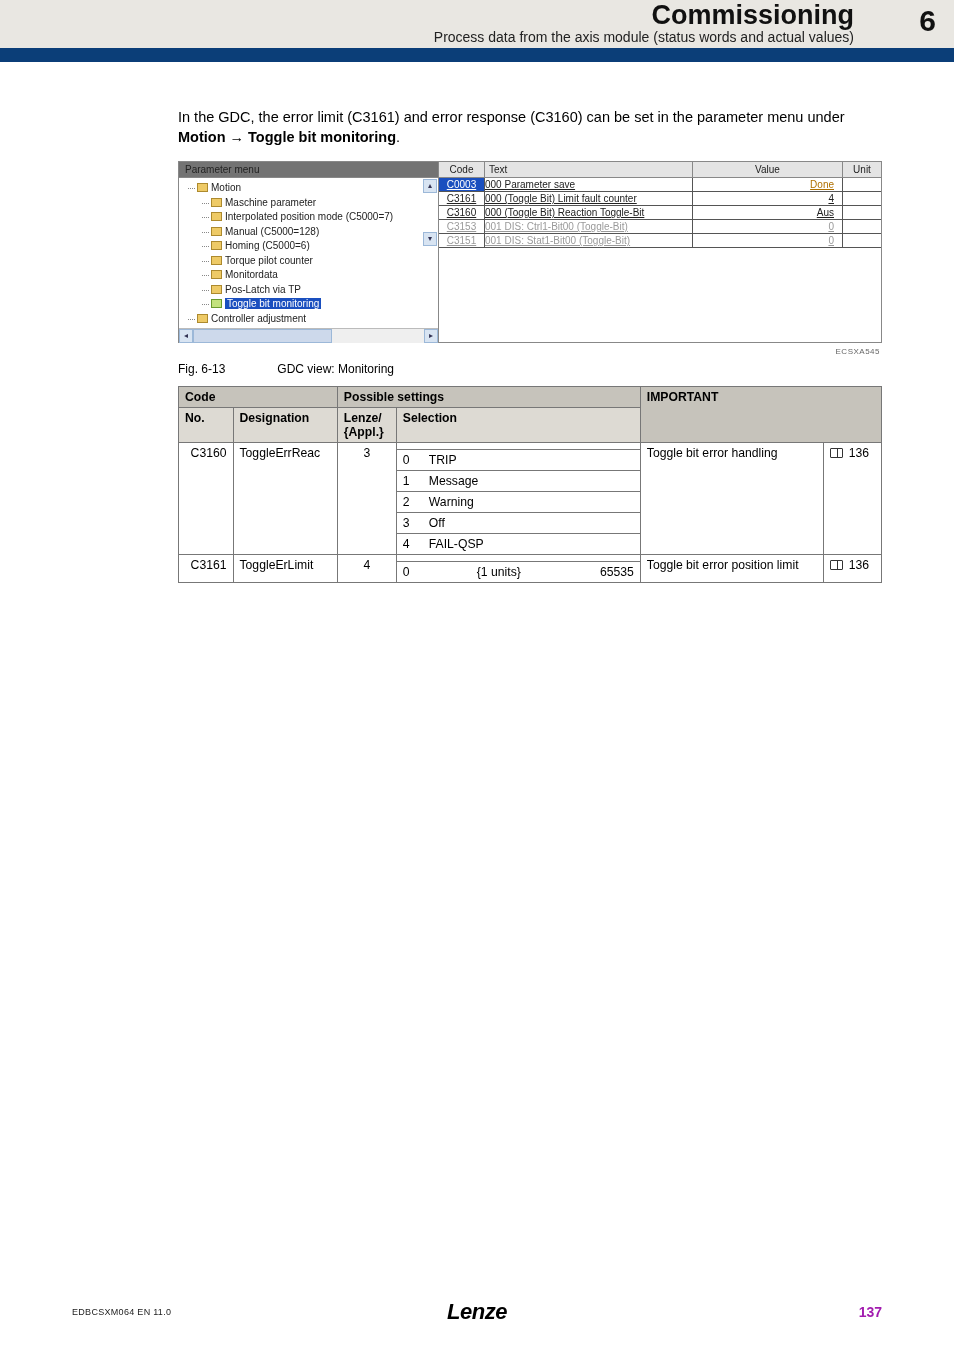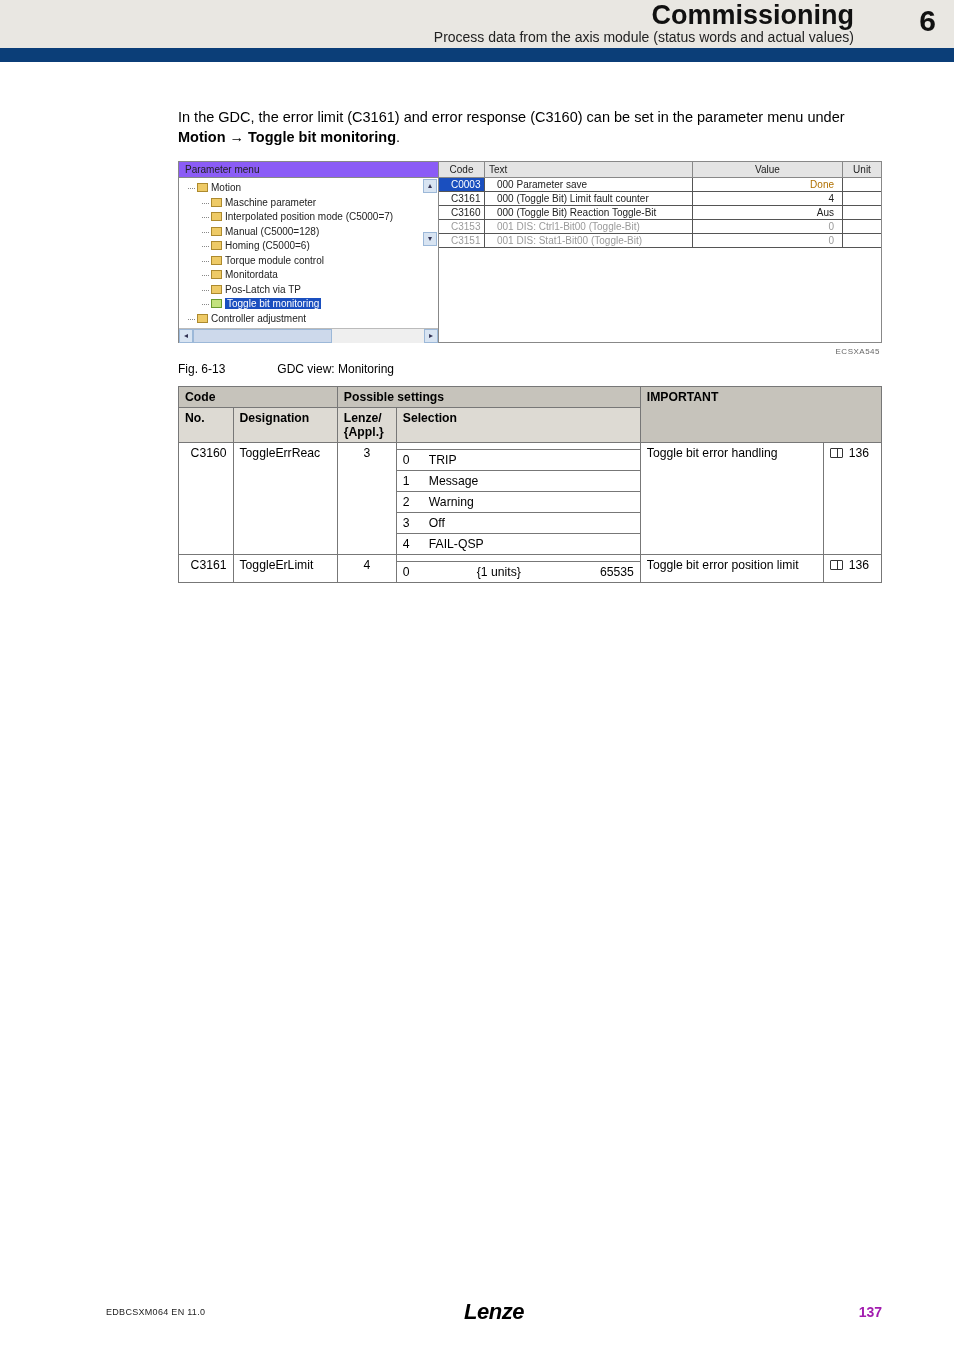--- a/index.html
+++ b/index.html
@@ -77,21 +77,21 @@
     margin-bottom: 2px;
   }
   .gdc-left {
     width: 260px;
     border-right: 1px solid #888;
     background: #fff;
     display: flex;
     flex-direction: column;
   }
   .gdc-left-head {
-    background: #8b5cf6;
+    background: #737373;
     border-bottom: 1px solid #888;
     padding: 2px 6px;
     font-size: 10px;
   }
   .tree {
     padding: 3px 4px 2px 4px;
     font-size: 10px;
     line-height: 1.45;
     position: relative;
     flex: 1;
@@ -178,21 +178,22 @@
   .col-text { flex: 1; }
   .col-value { width: 150px; text-align: center; }
   .col-unit { width: 38px; text-align: center; border-right: none !important; }
   .gdc-row {
     display: flex;
     border-bottom: 1px solid #555;
     font-size: 10px;
   }
   .gdc-row > div {
     border-right: 1px solid #555;
-    padding: 1px 12px;
+    padding: 1px 0;
+    text-decoration: underline;
   }
   .gdc-row .col-unit { border-right: none; }
   .gdc-row.hl .col-code { background: #1a4fbf; color: #fff; }
   .gdc-row.hl .col-value { color: #b07000; text-align: right; padding-right: 8px; }
   .gdc-row .col-value { text-align: right; padding-right: 8px; }
   .gdc-row.dis { color: #9a9a9a; }
   .gdc-filler { flex: 1; }
   .ecsx {
     text-align: right;
     font-size: 8px;
@@ -254,21 +255,20 @@
   .selection-inner .smax { width: 90px; text-align: right; }
 
   .footer {
     position: absolute;
     bottom: 30px;
     left: 0; right: 0;
     display: flex;
     align-items: center;
     justify-content: space-between;
     padding: 0 72px;
-    margin-left: 34px;
   }
   .footer-left {
     font-size: 9px;
     color: #222;
     letter-spacing: 0.3px;
   }
   .footer-center {
     position: absolute;
     left: 50%;
     transform: translateX(-50%);
@@ -311,21 +311,21 @@
       <div class="tree">
         <div class="tree-scroll-up">▴</div>
         <div class="tree-scroll-down">▾</div>
         <ul>
           <li><span class="folder"></span><span>Motion</span>
             <ul>
               <li><span class="folder"></span><span>Maschine parameter</span></li>
               <li><span class="folder"></span><span>Interpolated position mode (C5000=7)</span></li>
               <li><span class="folder"></span><span>Manual (C5000=128)</span></li>
               <li><span class="folder"></span><span>Homing (C5000=6)</span></li>
-              <li><span class="folder"></span><span>Torque module control</span></li>
+              <li><span class="folder"></span><span>Torque pilot counter</span></li>
               <li><span class="folder"></span><span>Monitordata</span></li>
               <li><span class="folder"></span><span>Pos-Latch via TP</span></li>
               <li><span class="folder open"></span><span class="tree-selected">Toggle bit monitoring</span></li>
             </ul>
           </li>
           <li><span class="folder"></span><span>Controller adjustment</span></li>
         </ul>
       </div>
       <div class="tree-hscroll">
         <div class="hscroll-btn">◂</div>

